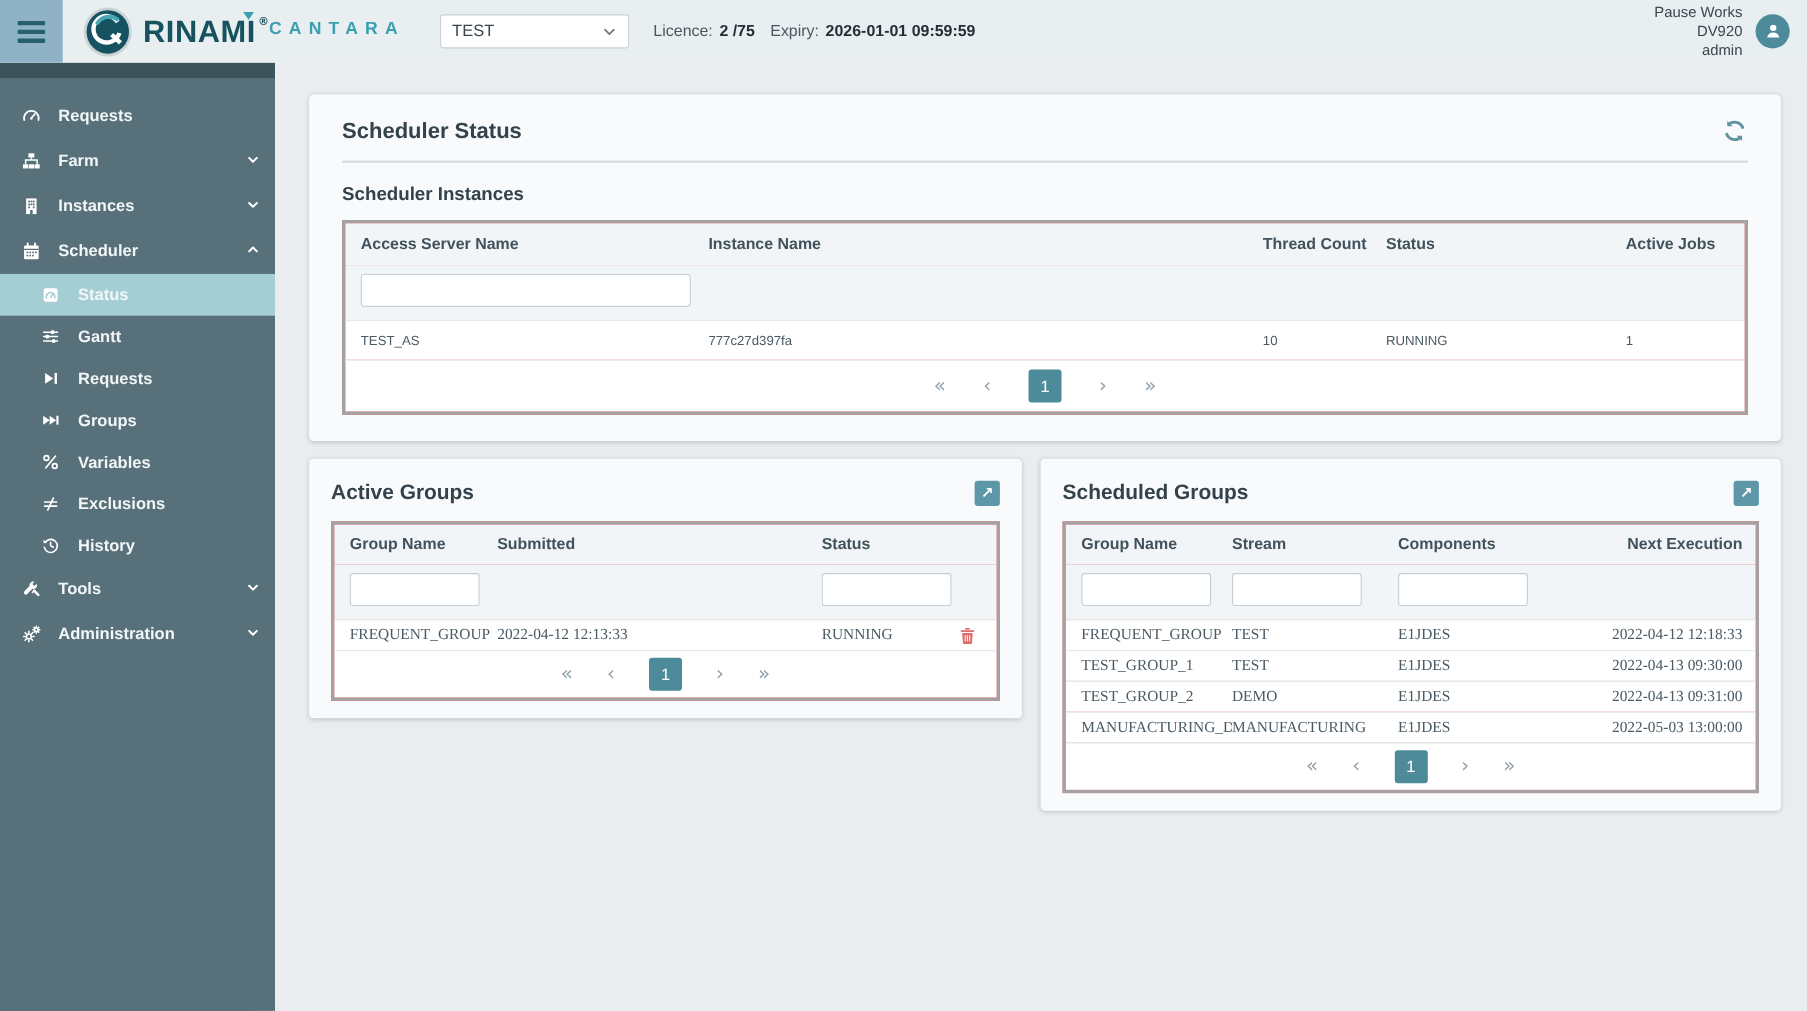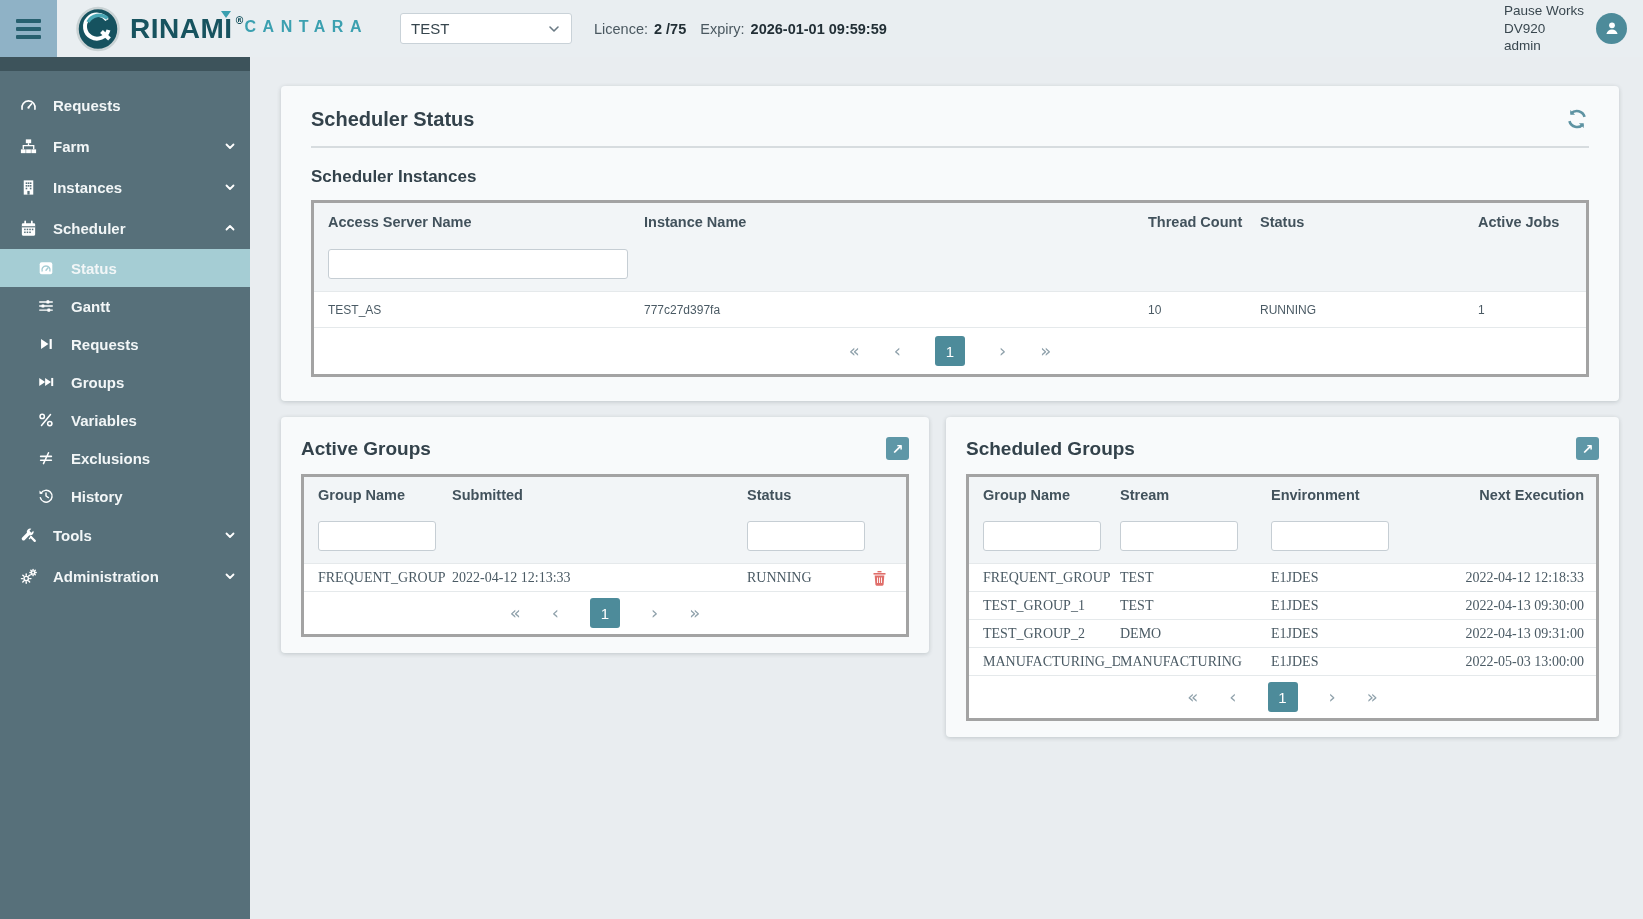--- a/index.html
+++ b/index.html
@@ -23,21 +23,21 @@
   .logo-caret { position:absolute; right:14px; top:-4px; width:0; height:0; border-left:5px solid transparent; border-right:5px solid transparent; border-top:7px solid #3ba0b0; }
   .logo-word2 { font-size:16px; font-weight:700; color:#3ba0b0; letter-spacing:6.5px; margin-top:4px; }
 
   .env-select { margin-left:32px; width:172px; height:31px; background:#fff; border:1px solid #c9d2d8; border-radius:3px; display:flex; align-items:center; justify-content:space-between; padding:0 10px; font-size:15px; color:#36454d; cursor:pointer; }
 
   .licence-bar { margin-left:22px; font-size:14.5px; color:#4a5860; display:flex; align-items:center; }
   .lic-label { margin-right:6px; }
   .lic-value { font-weight:700; color:#222f36; margin-right:14px; }
 
   .header-right { margin-left:auto; display:flex; align-items:center; gap:12px; padding-right:16px; }
-  .user-info { text-align:left; font-size:13.5px; color:#39474f; line-height:1.3; }
+  .user-info { text-align:right; font-size:13.5px; color:#39474f; line-height:1.3; }
   .avatar { width:31px; height:31px; border-radius:50%; background:#4d8b9a; display:flex; align-items:center; justify-content:center; cursor:pointer; }
 
   
   .app-body { display:flex; height:862px; }
 
   
   .sidebar { width:250px; flex:0 0 250px; background:#57707a; }
   .sidebar-top-strip { height:14px; background:#3d535b; }
   .nav { padding-top:14px; }
   .nav-item { height:41px; display:flex; align-items:center; padding:0 14px 0 18px; gap:15px; color:#f2f6f7; font-size:15px; font-weight:600; cursor:pointer; }
@@ -450,21 +450,21 @@
         <div class="card-head">
           <h2 class="card-title sm" style="margin:0;">Scheduled Groups</h2>
           <span class="ext-btn">↗</span>
         </div>
 
         <div class="tbl groups sg">
           <div class="thead">
             <div class="trow" style="height:36px;">
               <div class="cell">Group Name</div>
               <div class="cell">Stream</div>
-              <div class="cell">Environment</div>
+              <div class="cell">Components</div>
               <div class="cell">Next Execution</div>
             </div>
           </div>
           <div class="filter-row">
             <div class="trow">
               <div class="cell"><input class="filter-input" style="width: 118px;"></div>
               <div class="cell"><input class="filter-input" style="width: 118px;"></div>
               <div class="cell"><input class="filter-input" style="width: 118px;"></div>
               <div class="cell"></div>
             </div>

